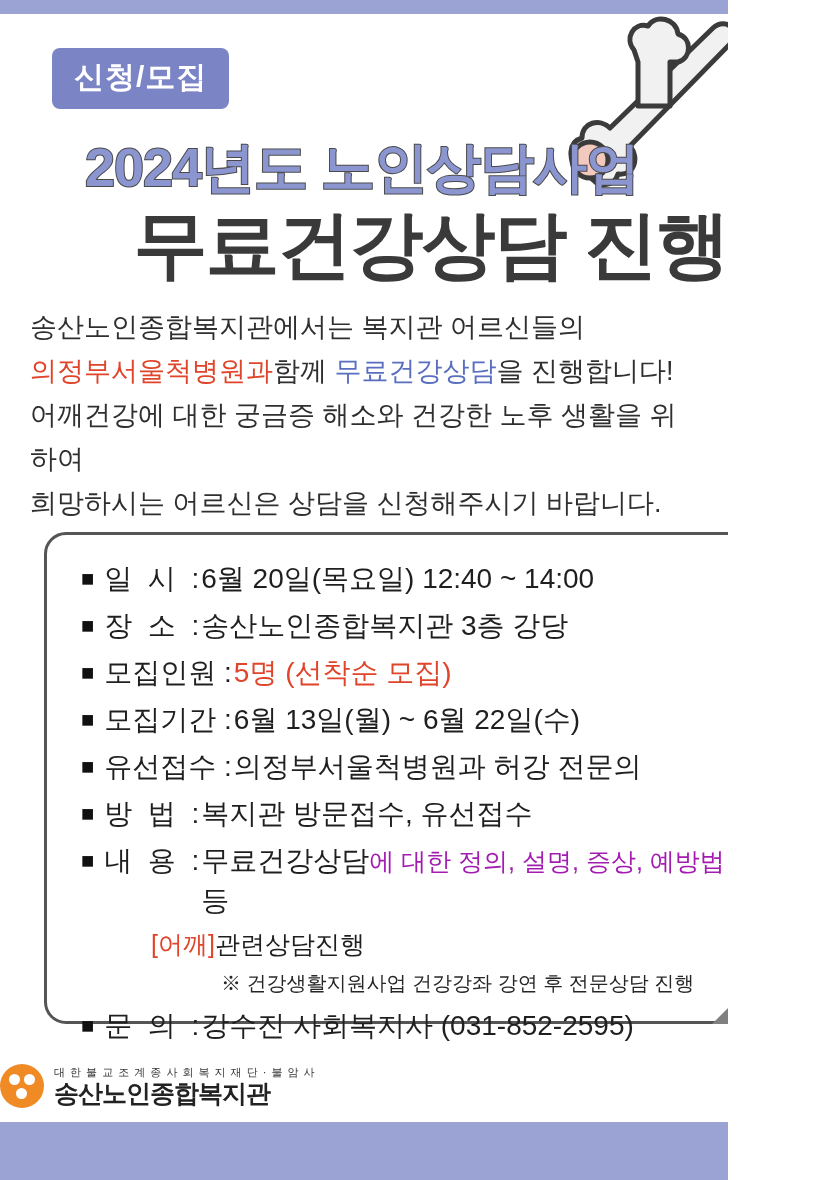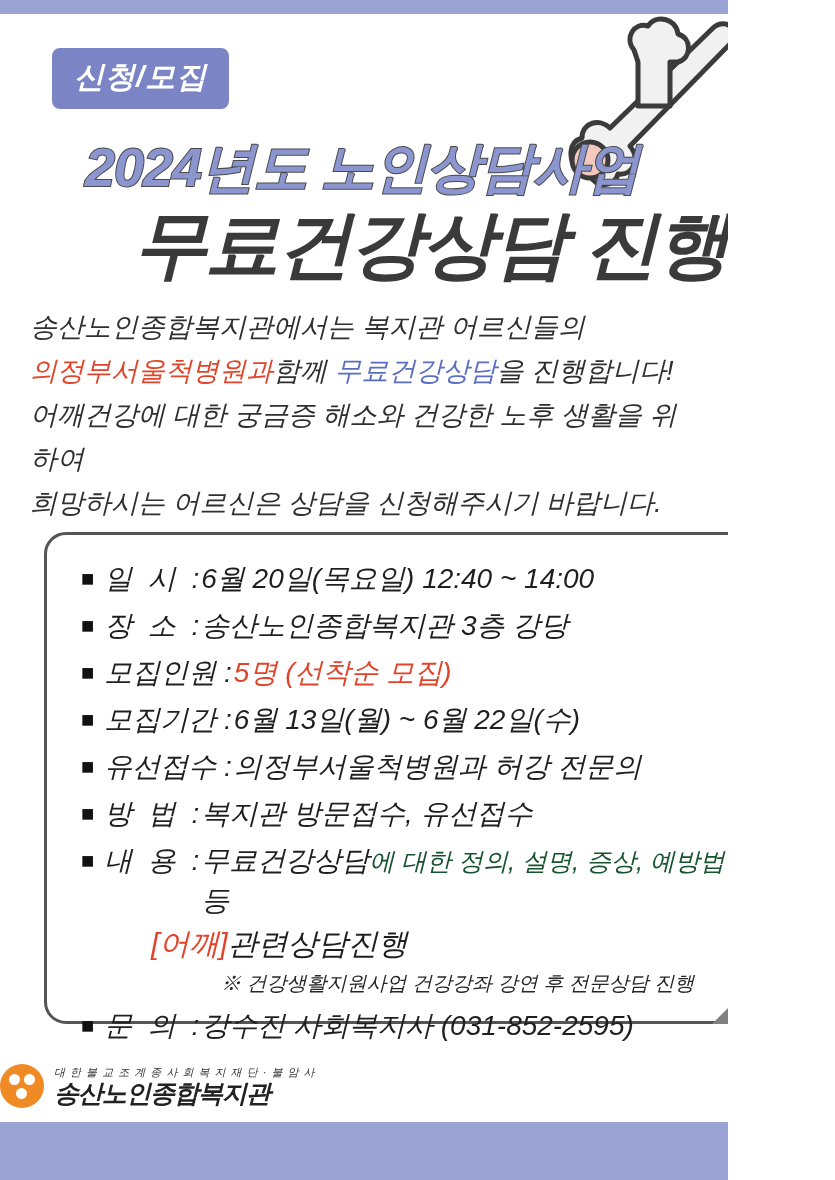--- a/index.html
+++ b/index.html
@@ -9,21 +9,20 @@
   }
   body {
     font-family: "Liberation Sans", sans-serif;
   }
   .poster {
     position: relative;
     width: 728px;
     height: 1180px;
     background: #ffffff;
     overflow: hidden;
-    font-style: italic;
   }
   
   .top-bar {
     position: absolute;
     left: 0; top: 0;
     width: 835px; height: 14px;
     background: #9aa3d4;
   }
   .bottom-bar {
     position: absolute;
@@ -128,28 +127,28 @@
     line-height: 40px;
     margin-right: 10px;
   }
   .row-label {
     white-space: pre;
     margin-right: 2px;
   }
   .row-value { }
   .red { color: #e0452b; }
   .small-red {
-    color: #14532d;
+    color: #a21caf;
     font-size: 25px;
   }
   .sub-note {
     margin-left: 70px;
     margin-top: -2px;
     margin-bottom: 6px;
-    font-size: 30px;
+    font-size: 25px;
     color: #e0452b;
     line-height: 36px;
   }
   .sub-note2 {
     margin-left: 140px;
     margin-top: 2px;
     margin-bottom: 8px;
     font-size: 20px;
     color: #262626;
     line-height: 30px;

